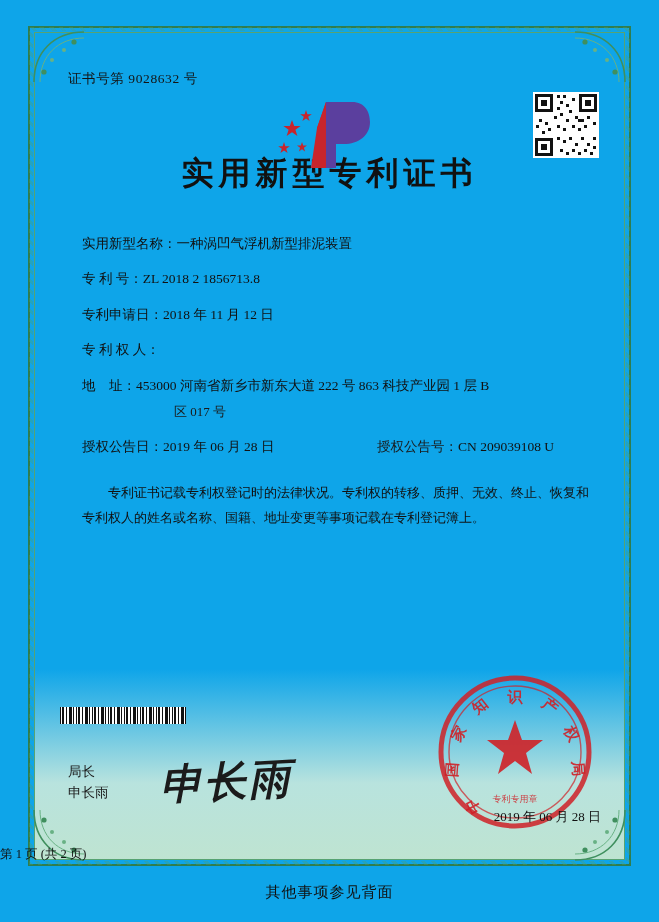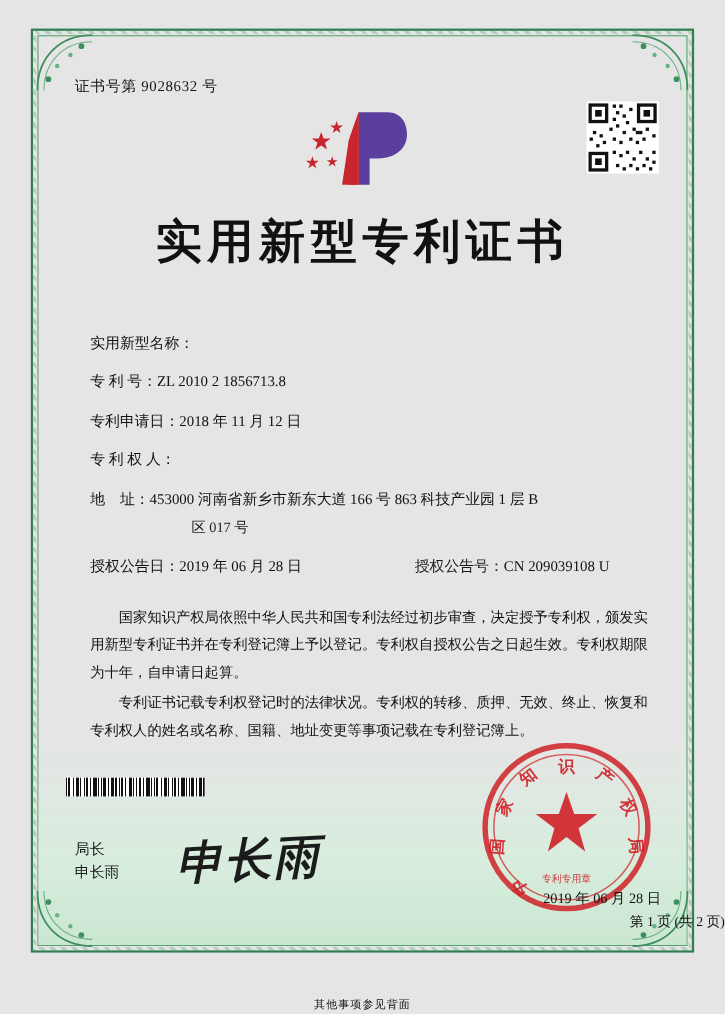--- a/index.html
+++ b/index.html
@@ -12,21 +12,21 @@
     height: 922px;
     font-family: "Liberation Serif", serif;
     color: #1a1a1a;
     position: relative;
     overflow: hidden;
   }
 
   .page {
     position: absolute;
     inset: 0;
-    background: #e5e5e5;
+    background: #0ea5e9;
   }
 
   
   .border-outer {
     position: absolute;
     left: 28px;
     top: 26px;
     right: 28px;
     bottom: 56px;
     border: 2px solid #2f7d4f;
@@ -113,31 +113,31 @@
   
   .qr {
     position: absolute;
     right: 0px;
     top: 22px;
     width: 66px;
     height: 66px;
   }
 
   .title {
-    margin-top: 104px;
+    margin-top: 64px;
     text-align: center;
-    font-size: 42px;
+    font-size: 32px;
     font-weight: bold;
     letter-spacing: 5px;
     font-family: "DejaVu Serif", "Liberation Serif", serif;
     color: #111;
   }
 
   .fields {
-    margin-top: 54px;
+    margin-top: 38px;
     padding-left: 22px;
     font-size: 13.5px;
     line-height: 1.55;
   }
   .frow {
     display: flex;
     margin-bottom: 14.5px;
   }
   .flabel {
     white-space: pre;
@@ -216,31 +216,31 @@
     position: absolute;
     right: 58px;
     bottom: 96px;
     font-size: 13px;
     color: #111;
   }
 
   .page-no {
     position: absolute;
     left: 0; right: 0;
-    bottom: 75px;
-    text-align: right;
+    bottom: 59px;
+    text-align: left;
     font-size: 12.5px;
     color: #111;
   }
   .footer-note {
     position: absolute;
     left: 0; right: 0;
-    bottom: 2px;
+    bottom: 20px;
     text-align: center;
-    font-size: 10px;
+    font-size: 15px;
     color: #111;
     letter-spacing: 1px;
   }
 </style>
 </head>
 <body>
 
 <div class="page">
 
   <div class="border-outer"></div>
@@ -362,54 +362,54 @@
         </g>
       </svg>
     </div>
 
     <div class="title">实用新型专利证书</div>
 
     <div class="fields">
 
       <div class="frow">
         <span class="flabel">实用新型名称：</span>
+        <span class="fvalue">一种涡凹气浮机新型排泥装置</span>
       </div>
 
 
       <div class="frow">
         <span class="flabel">专 利 号：</span>
-        <span class="fvalue">ZL 2010 2 1856713.8</span>
+        <span class="fvalue">ZL 2018 2 1856713.8</span>
       </div>
 
       <div class="frow">
         <span class="flabel">专利申请日：</span>
         <span class="fvalue">2018 年 11 月 12 日</span>
       </div>
 
       <div class="frow">
         <span class="flabel">专 利 权 人：</span>
       </div>
 
       <div class="frow">
         <span class="flabel">地    址：</span>
-        <span class="fvalue">453000 河南省新乡市新东大道 166 号 863 科技产业园 1 层 B</span>
+        <span class="fvalue">453000 河南省新乡市新东大道 222 号 863 科技产业园 1 层 B</span>
       </div>
       <div class="cont-line">区 017 号</div>
 
       <div class="frow two-col">
         <span class="flabel">授权公告日：</span>
         <span class="fvalue short">2019 年 06 月 28 日</span>
         <span class="flabel2">授权公告号：</span>
         <span class="fvalue">CN 209039108 U</span>
       </div>
 
     </div>
 
     <div class="paras">
-      <p>国家知识产权局依照中华人民共和国专利法经过初步审查，决定授予专利权，颁发实用新型专利证书并在专利登记簿上予以登记。专利权自授权公告之日起生效。专利权期限为十年，自申请日起算。</p>
       <p>专利证书记载专利权登记时的法律状况。专利权的转移、质押、无效、终止、恢复和专利权人的姓名或名称、国籍、地址变更等事项记载在专利登记簿上。</p>
     </div>
 
   </div>
 
   <div class="barcode"></div>
 
   <div class="sign-block">
     <div>局长</div>
     <div>申长雨</div>

